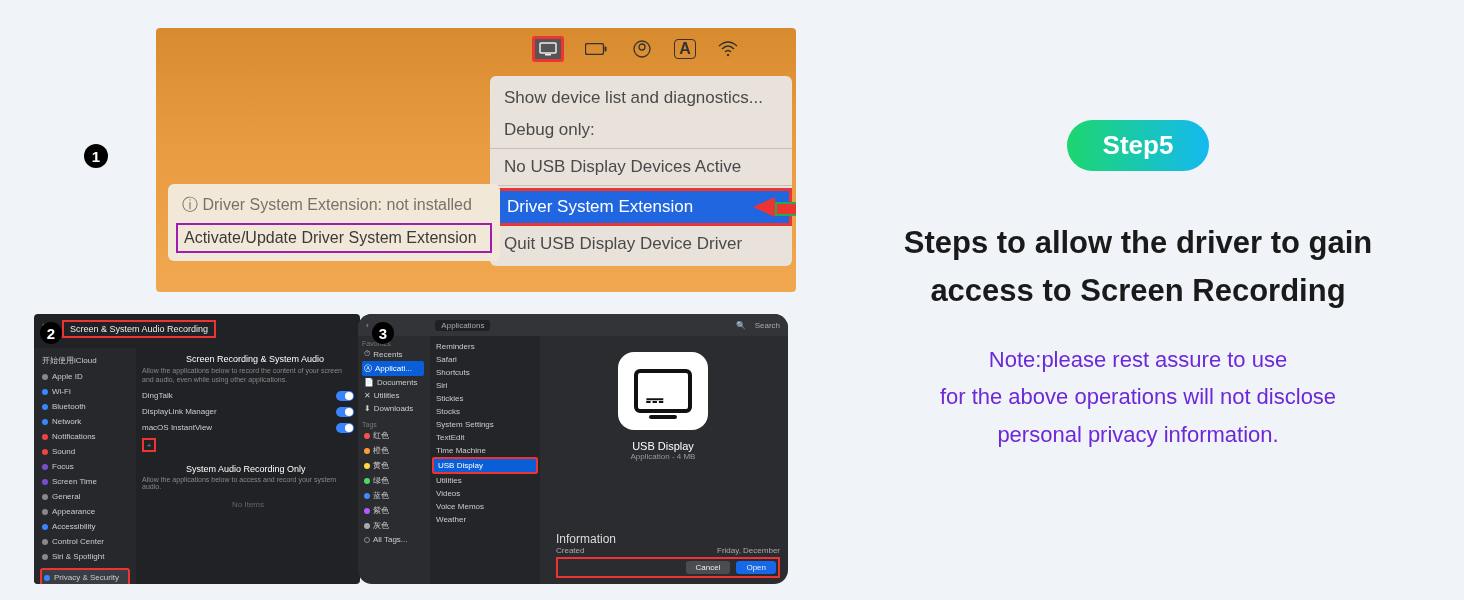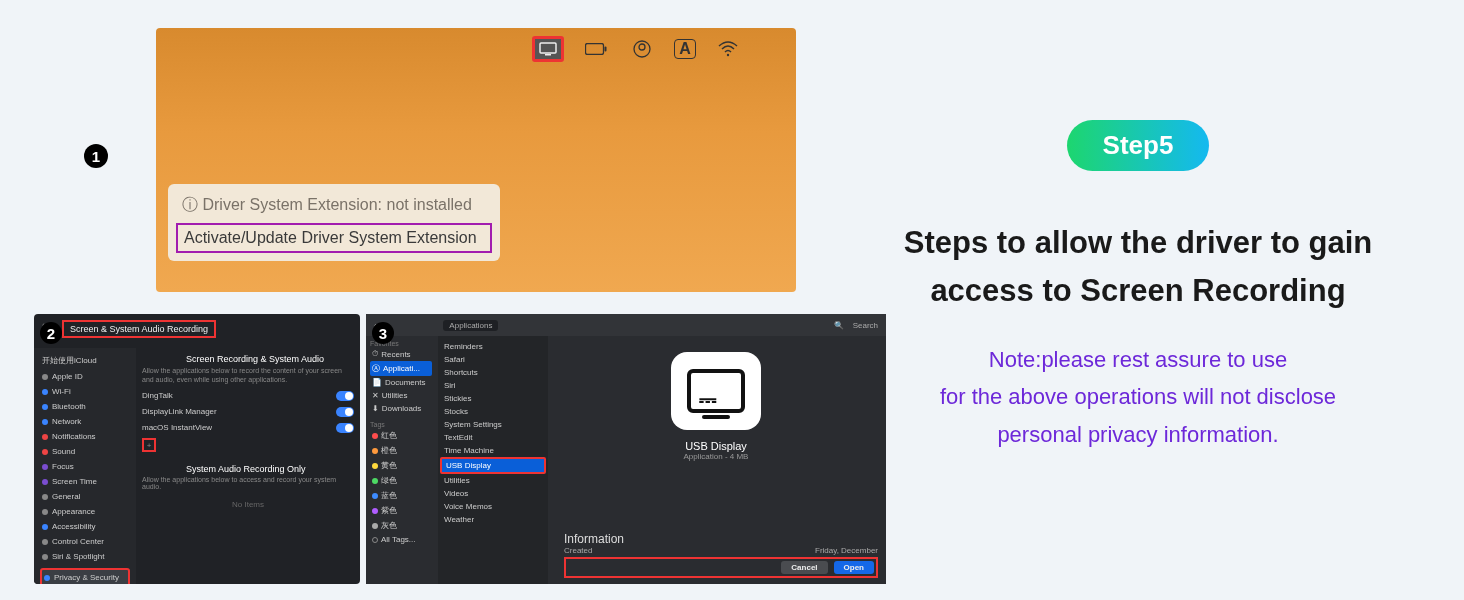--- a/index.html
+++ b/index.html
@@ -167,26 +167,26 @@
   }
   .toggle-on {
     width:18px;height:10px;background:#3a84ff;border-radius:5px;position:relative;
   }
   .toggle-on::after{content:"";position:absolute;right:1px;top:1px;width:8px;height:8px;background:#fff;border-radius:50%;}
   .p2-main .plusbox { border:2px solid #e33; width:14px; height:14px; display:flex;align-items:center;justify-content:center;color:#888;margin-top:2px; }
 
   
   .panel3 {
     position:absolute;
-    left: 366px;
+    left: 358px;
     top: 314px;
-    width: 520px;
+    width: 430px;
     height: 270px;
     background:#2a2c30;
-    border-radius:0;
+    border-radius:14px;
     overflow:hidden;
     font-size:8.5px;
     color:#ccc;
   }
   .p3-top {
     height:22px;
     background:#323438;
     display:flex;
     align-items:center;
     padding:0 8px;
@@ -244,21 +244,20 @@
     left:190px; right:0; bottom:0;
     padding:4px 8px 6px;
     font-size:8px;
     color:#aaa;
   }
   .p3-btns {
     display:flex; gap:6px; justify-content:flex-end;
     border:2px solid #e33;
     padding:2px;
     margin-top:2px;
-    font-weight:bold;
   }
   .p3-btns .b { padding:2px 10px; border-radius:3px; background:#4a4c50; color:#eee; font-size:8px; }
   .p3-btns .b.primary { background:#1568e8; }
 
   
   .right-col {
     position:absolute;
     left: 838px;
     top: 120px;
     width: 600px;
@@ -314,20 +313,32 @@
       </span>
     <span class="ico" style="border:1.5px solid #333;border-radius:4px;width:22px;height:20px;font-weight:bold;color:#333;">A</span>
     <span class="ico">
         <svg width="20" height="16" viewBox="0 0 20 16">
           <path d="M1 5 Q10 -3 19 5 M4 8 Q10 2 16 8 M7 11 Q10 8 13 11" fill="none" stroke="#333" stroke-width="1.5"></path>
           <circle cx="10" cy="14" r="1.2" fill="#333"></circle>
         </svg>
       </span>
   </div>
 
+  <div class="dropdown">
+    <div class="row">Show device list and diagnostics...</div>
+    <div class="row">Debug only:</div>
+    <div class="sep"></div>
+    <div class="row">No USB Display Devices Active</div>
+    <div class="sep"></div>
+    <div class="hilite">
+      <span>Driver System Extension</span>
+      <span class="arrow-left"></span>
+    </div>
+    <div class="row">Quit USB Display Device Driver</div>
+  </div>
 
   <div class="submenu">
     <div class="srow info">ⓘ Driver System Extension: not installed</div>
     <div class="srow boxed">Activate/Update Driver System Extension</div>
   </div>
 </div>
 
 <div class="step-badge badge-2">2</div>
 <div class="panel2">
   <div class="p2-top">

